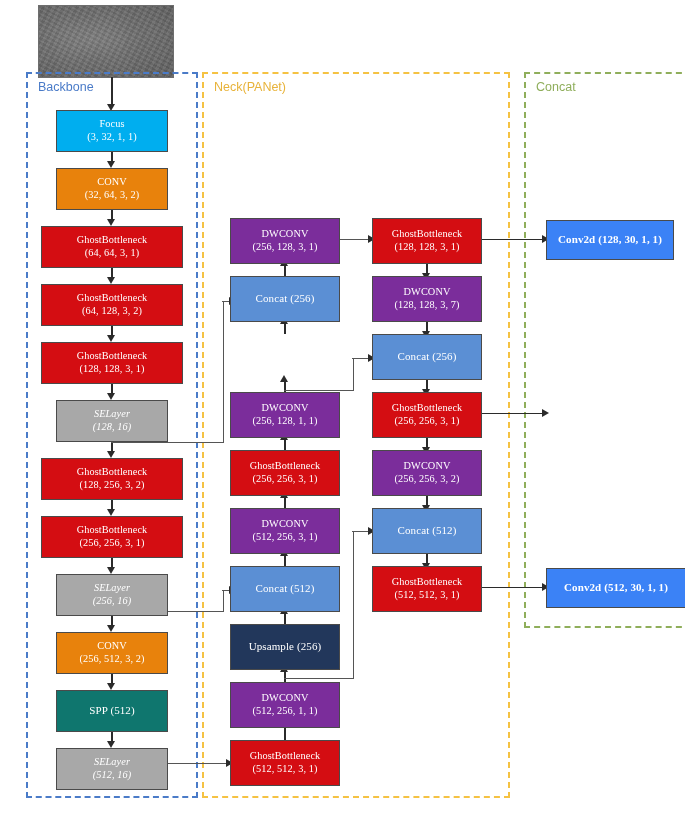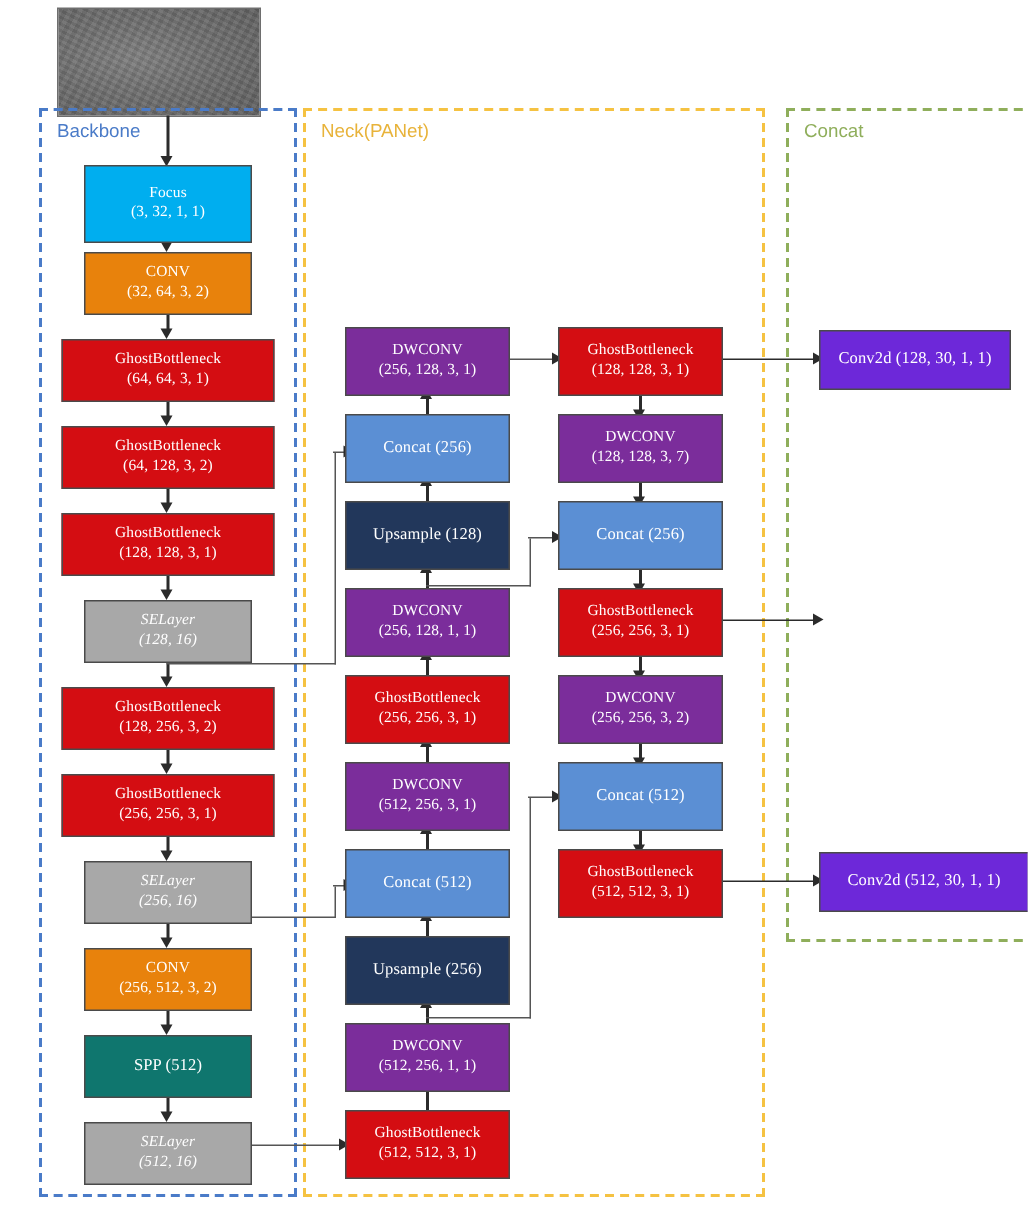--- a/index.html
+++ b/index.html
@@ -31,21 +31,21 @@
   .node.one .l1{font-size:11px;}
 
   .c-focus   {background:#00AEEF;}
   .c-conv    {background:#E8820C;}
   .c-ghost   {background:#D40D12;}
   .c-se      {background:#A8A8A8;font-style:italic;}
   .c-spp     {background:#0f766e;}
   .c-dw      {background:#7B2D9B;}
   .c-concat  {background:#5B8FD4;}
   .c-up      {background:#22375B;}
-  .c-out     {background:#6d28d9;}
+  .c-out     {background:#3b82f6;font-weight:bold;}
 
   
   #thumb{position:absolute;left:22px;top:5px;width:134px;height:71px;
      border:1px solid #6e6e6e;
      background:
        repeating-linear-gradient(27deg, rgba(255,255,255,.045) 0 2px, rgba(0,0,0,.05) 2px 4px),
        repeating-linear-gradient(117deg, rgba(255,255,255,.05) 0 3px, rgba(0,0,0,.045) 3px 6px),
        radial-gradient(ellipse at 38% 46%, #7e7e7e 0%, #6f6f6f 42%, #656565 75%, #5e5e5e 100%);
   }
 
@@ -188,21 +188,21 @@
 
   <div class="ln lnh dark" style="left:466px;top:239px;width:62px;"></div>
   <div class="arrow right" style="left:526px;top:235px;"></div>
 
   <div class="ln lnh dark" style="left:466px;top:413px;width:62px;"></div>
   <div class="arrow right" style="left:526px;top:409px;"></div>
 
   <div class="ln lnh dark" style="left:466px;top:587px;width:62px;"></div>
   <div class="arrow right" style="left:526px;top:583px;"></div>
 
-  <div class="node c-focus" style="left:40px;top:110px;width:112px;height:52px;">
+  <div class="node c-focus" style="left:40px;top:110px;width:112px;height:42px;">
     <span class="l1">Focus</span>
     <span class="l2">(3, 32, 1, 1)</span>
   </div>
   <div class="node c-conv" style="left:40px;top:168px;width:112px;height:42px;">
     <span class="l1">CONV</span>
     <span class="l2">(32, 64, 3, 2)</span>
   </div>
   <div class="node c-ghost" style="left:25px;top:226px;width:142px;height:42px;">
     <span class="l1">GhostBottleneck</span>
     <span class="l2">(64, 64, 3, 1)</span>
@@ -243,23 +243,20 @@
     <span class="l2">(512, 16)</span>
   </div>
 
   <div class="node c-dw" style="left:214px;top:218px;width:110px;height:46px;">
     <span class="l1">DWCONV</span>
     <span class="l2">(256, 128, 3, 1)</span>
   </div>
   <div class="node c-concat one" style="left:214px;top:276px;width:110px;height:46px;">
     <span class="l1">Concat (256)</span>
   </div>
-  <div class="node c-up one" style="left:214px;top:334px;width:110px;height:46px;">
-    <span class="l1">Upsample (128)</span>
-  </div>
   <div class="node c-dw" style="left:214px;top:392px;width:110px;height:46px;">
     <span class="l1">DWCONV</span>
     <span class="l2">(256, 128, 1, 1)</span>
   </div>
   <div class="node c-ghost" style="left:214px;top:450px;width:110px;height:46px;">
     <span class="l1">GhostBottleneck</span>
     <span class="l2">(256, 256, 3, 1)</span>
   </div>
   <div class="node c-dw" style="left:214px;top:508px;width:110px;height:46px;">
     <span class="l1">DWCONV</span>

